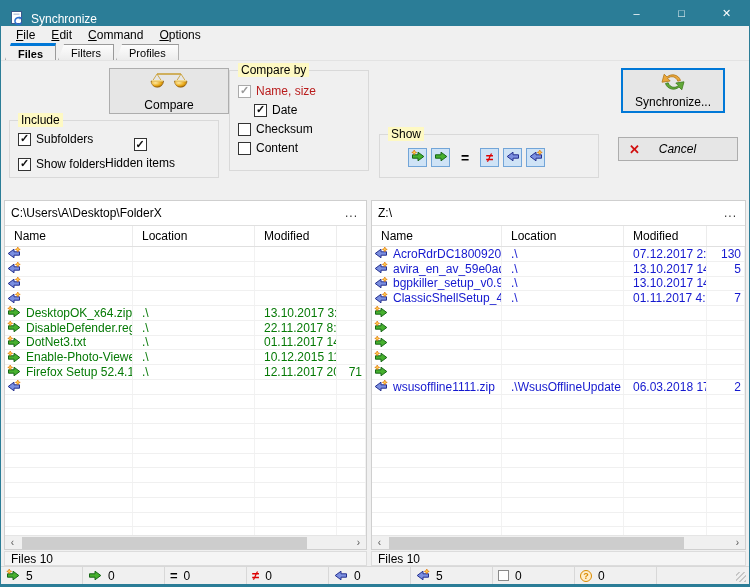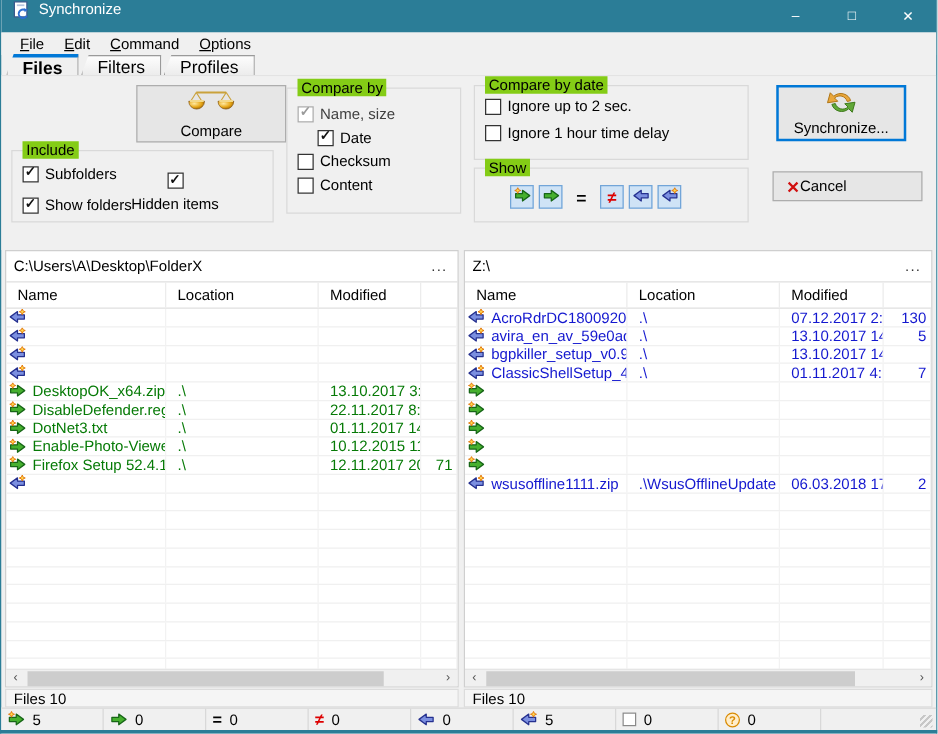--- a/index.html
+++ b/index.html
@@ -1,56 +1,56 @@
 <!DOCTYPE html>
 <html><head>
 <meta charset="utf-8">
 <style>
   * { margin:0; padding:0; box-sizing:border-box; }
   html,body { width:750px; height:587px; font-family:"Liberation Sans", sans-serif; font-size:12px; color:#000; }
   .window { width:750px; height:587px; background:#f0f0f0; border-left:1px solid #2b7d97; border-right:1px solid #2b7d97; border-bottom:3px solid #2b7d97; display:flex; flex-direction:column; overflow:hidden; }
 
   
-  .titlebar { height:26px; background:#2b7d97; display:flex; align-items:flex-start; flex:0 0 auto; }
+  .titlebar { height:26px; background:#2b7d97; display:flex; align-items:flex-end; flex:0 0 auto; }
   .titlebar .appicon { width:16px; height:16px; margin:0 6px 0 8px; }
   .titlebar .title { color:#fff; font-size:12px; flex:1; }
   .winbtn { width:45px; height:26px; display:flex; align-items:center; justify-content:center; color:#fff; font-size:11px; cursor:default; }
 
   
   .menubar { height:18px; background:#f0f0f0; display:flex; align-items:center; padding-left:7px; flex:0 0 auto; }
   .menu-item { display:inline-block; padding:1px 8px 2px 8px; }
   .menu-item::first-letter { text-decoration:underline; }
 
   
   .tabrow { height:17px; display:flex; align-items:flex-end; padding-left:4px; flex:0 0 auto; border-bottom:1px solid #e3e3e3; }
-  .tab { height:16px; padding:1px 12px 0 12px; border:1px solid #9a9a9a; border-bottom:none; background:linear-gradient(#fdfdfd,#ececec); margin-right:2px; display:flex; align-items:center; clip-path:polygon(6px 0, calc(100% - 0px) 0, 100% 100%, 0 100%); font-size:14px; }
+  .tab { height:16px; padding:1px 12px 0 12px; border:1px solid #9a9a9a; border-bottom:none; background:linear-gradient(#fdfdfd,#ececec); margin-right:2px; display:flex; align-items:center; clip-path:polygon(6px 0, calc(100% - 0px) 0, 100% 100%, 0 100%); font-size:11px; }
   .tab.active { background:#f0f0f0; border-top:3px solid #0078d7; height:17px; font-weight:bold; }
 
   
   .toolarea { position:relative; height:139px; flex:0 0 auto; background:#f0f0f0; }
   .bigbtn { position:absolute; background:#e6e6e6; border:1px solid #adadad; display:flex; flex-direction:column; align-items:center; justify-content:center; }
   .compare-btn { left:108px; top:7px; width:120px; height:46px; }
   .sync-btn { left:620px; top:7px; width:104px; height:45px; border:2px solid #0078d7; }
   .cancel-btn { left:617px; top:76px; width:120px; height:24px; background:#e6e6e6; border:1px solid #adadad; position:absolute; display:flex; align-items:center; }
   .cancel-btn .x { color:#d10f0f; font-weight:bold; font-size:13px; margin-left:10px; }
-  .cancel-btn .lbl { flex:1; text-align:left; margin-right:22px; }
+  .cancel-btn .lbl { flex:1; text-align:center; margin-right:22px;font-style:italic; }
 
   .group { position:absolute; border:1px solid #d9d9d9; }
-  .group > .glabel { position:absolute; top:-8px; left:8px; background:#84cc16; padding:0 3px; }
+  .group > .glabel { position:absolute; top:-8px; left:8px; background:#fef9c3; padding:0 3px; }
   .g-include { left:8px; top:59px; width:210px; height:58px; }
   .g-compareby { left:228px; top:9px; width:140px; height:101px; }
   .g-bydate { left:378px; top:7px; width:220px; height:60px; }
   .g-show { left:378px; top:73px; width:220px; height:44px; }
 
   .cbrow { position:absolute; display:flex; align-items:center; gap:5px; white-space:nowrap; }
   .cb { width:13px; height:13px; border:1px solid #333; background:#fff; display:inline-flex; align-items:center; justify-content:center; font-size:11px; line-height:11px; flex:0 0 auto; }
   .cb.checked::after { content:"✓"; color:#111; font-weight:bold; margin-top:-1px; }
   .cbrow.disabled .cb { border-color:#aaa; }
   .cbrow.disabled .cb.checked::after { color:#9a9a9a; }
-  .cbrow.disabled span.cblabel { color:#404040; }
+  .cbrow.disabled span.cblabel { color:#b91c1c; }
 
   .showbtns { position:absolute; left:28px; top:13px; display:flex; align-items:center; }
   .sbtn { width:19px; height:19px; background:#cfe3f6; border:1px solid #72a5d8; display:flex; align-items:center; justify-content:center; margin-right:4px; }
   .eqflat { width:16px; height:19px; display:flex; align-items:center; justify-content:center; font-weight:bold; font-size:14px; margin:0 7px 0 3px; }
   .neq { color:#dd0000; font-weight:bold; font-size:13px; }
 
   
   .panelsrow { height:350px; flex:0 0 auto; display:flex; padding:0 3px; justify-content:space-between; }
   .panel { background:#fff; border:1px solid #cfcfcf; display:flex; flex-direction:column; }
   .panel.left { width:363px; }
@@ -182,31 +182,20 @@
       <div class="cbrow" style="left:8px; top:51px;">
         <span class="cb"></span>
         <span class="cblabel">Checksum</span>
       </div>
       <div class="cbrow" style="left:8px; top:70px;">
         <span class="cb"></span>
         <span class="cblabel">Content</span>
       </div>
     </div>
 
-    <div class="group g-bydate">
-      <span class="glabel">Compare by date</span>
-      <div class="cbrow" style="left:8px; top:9px;">
-        <span class="cb"></span>
-        <span class="cblabel">Ignore up to 2 sec.</span>
-      </div>
-      <div class="cbrow" style="left:8px; top:30px;">
-        <span class="cb"></span>
-        <span class="cblabel">Ignore 1 hour time delay</span>
-      </div>
-    </div>
 
     <div class="group g-show">
       <span class="glabel">Show</span>
       <div class="showbtns">
         <span class="sbtn">
             <span class="js-icon"><svg width="14" height="13" viewBox="0 0 14 13">
                 <path d="M1.5 4.8 H7 V2.2 L12.8 6.5 L7 10.8 V8.2 H1.5 Z" fill="#46b02e" stroke="#176617" stroke-width="1" stroke-linejoin="round"></path>
                 <path d="M3.2 0 L3.9 1.7 L5.6 2.4 L3.9 3.1 L3.2 4.8 L2.5 3.1 L0.8 2.4 L2.5 1.7 Z" fill="#ffd84d" stroke="#e07000" stroke-width="0.7"></path>
               </svg></span>
           </span>

